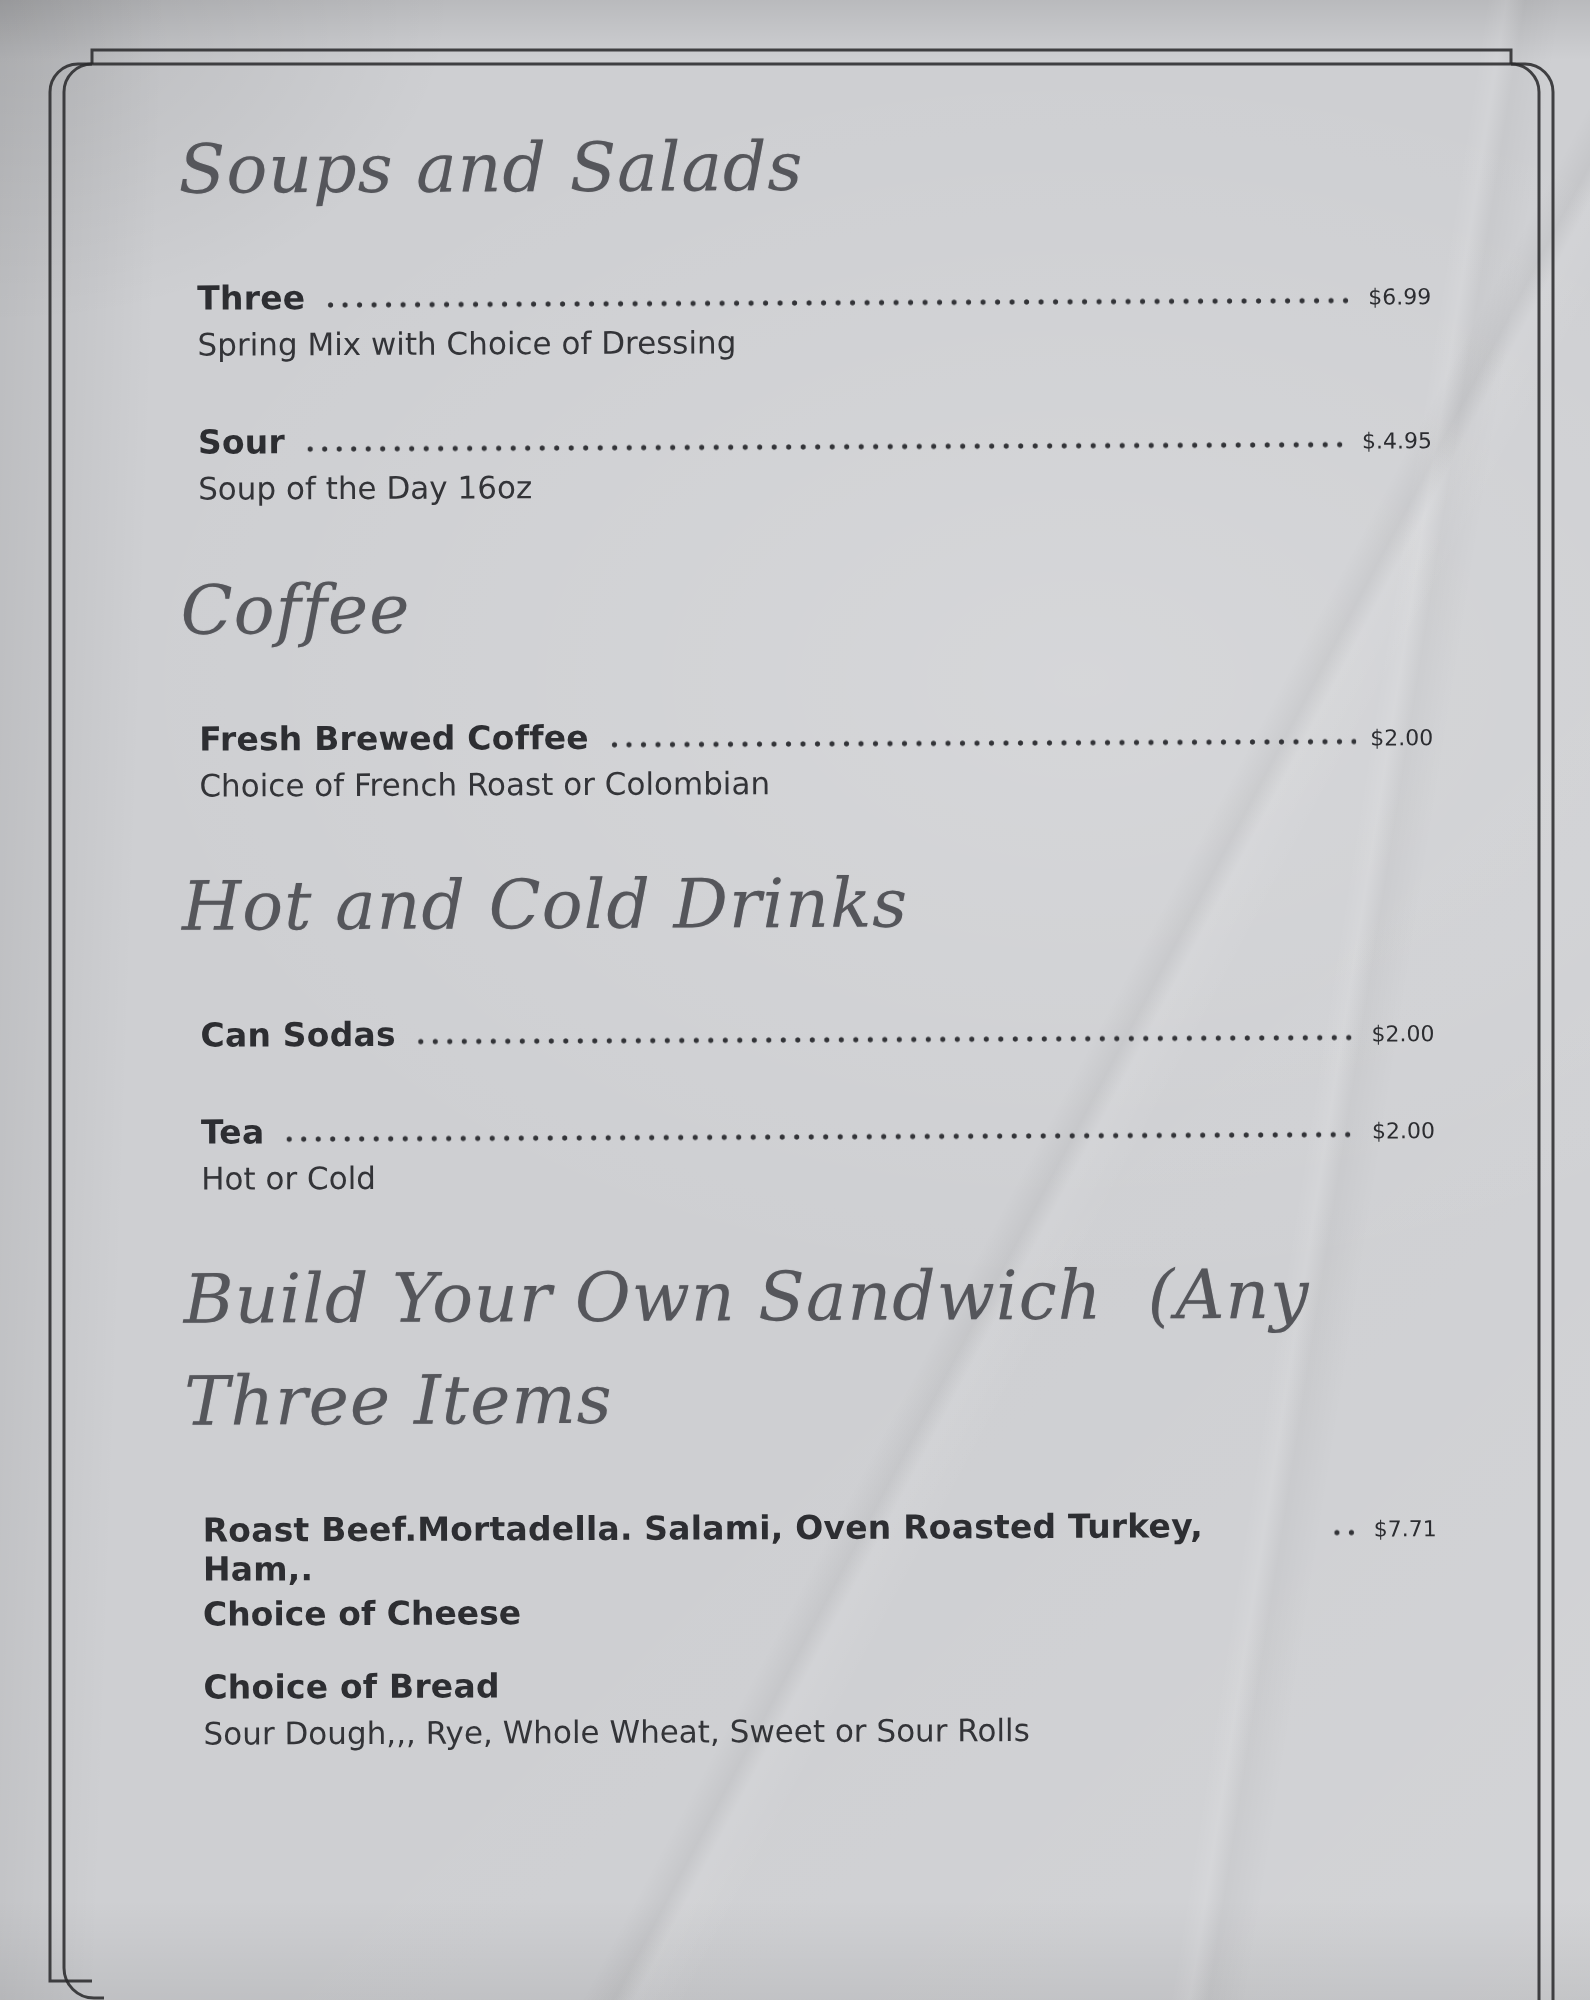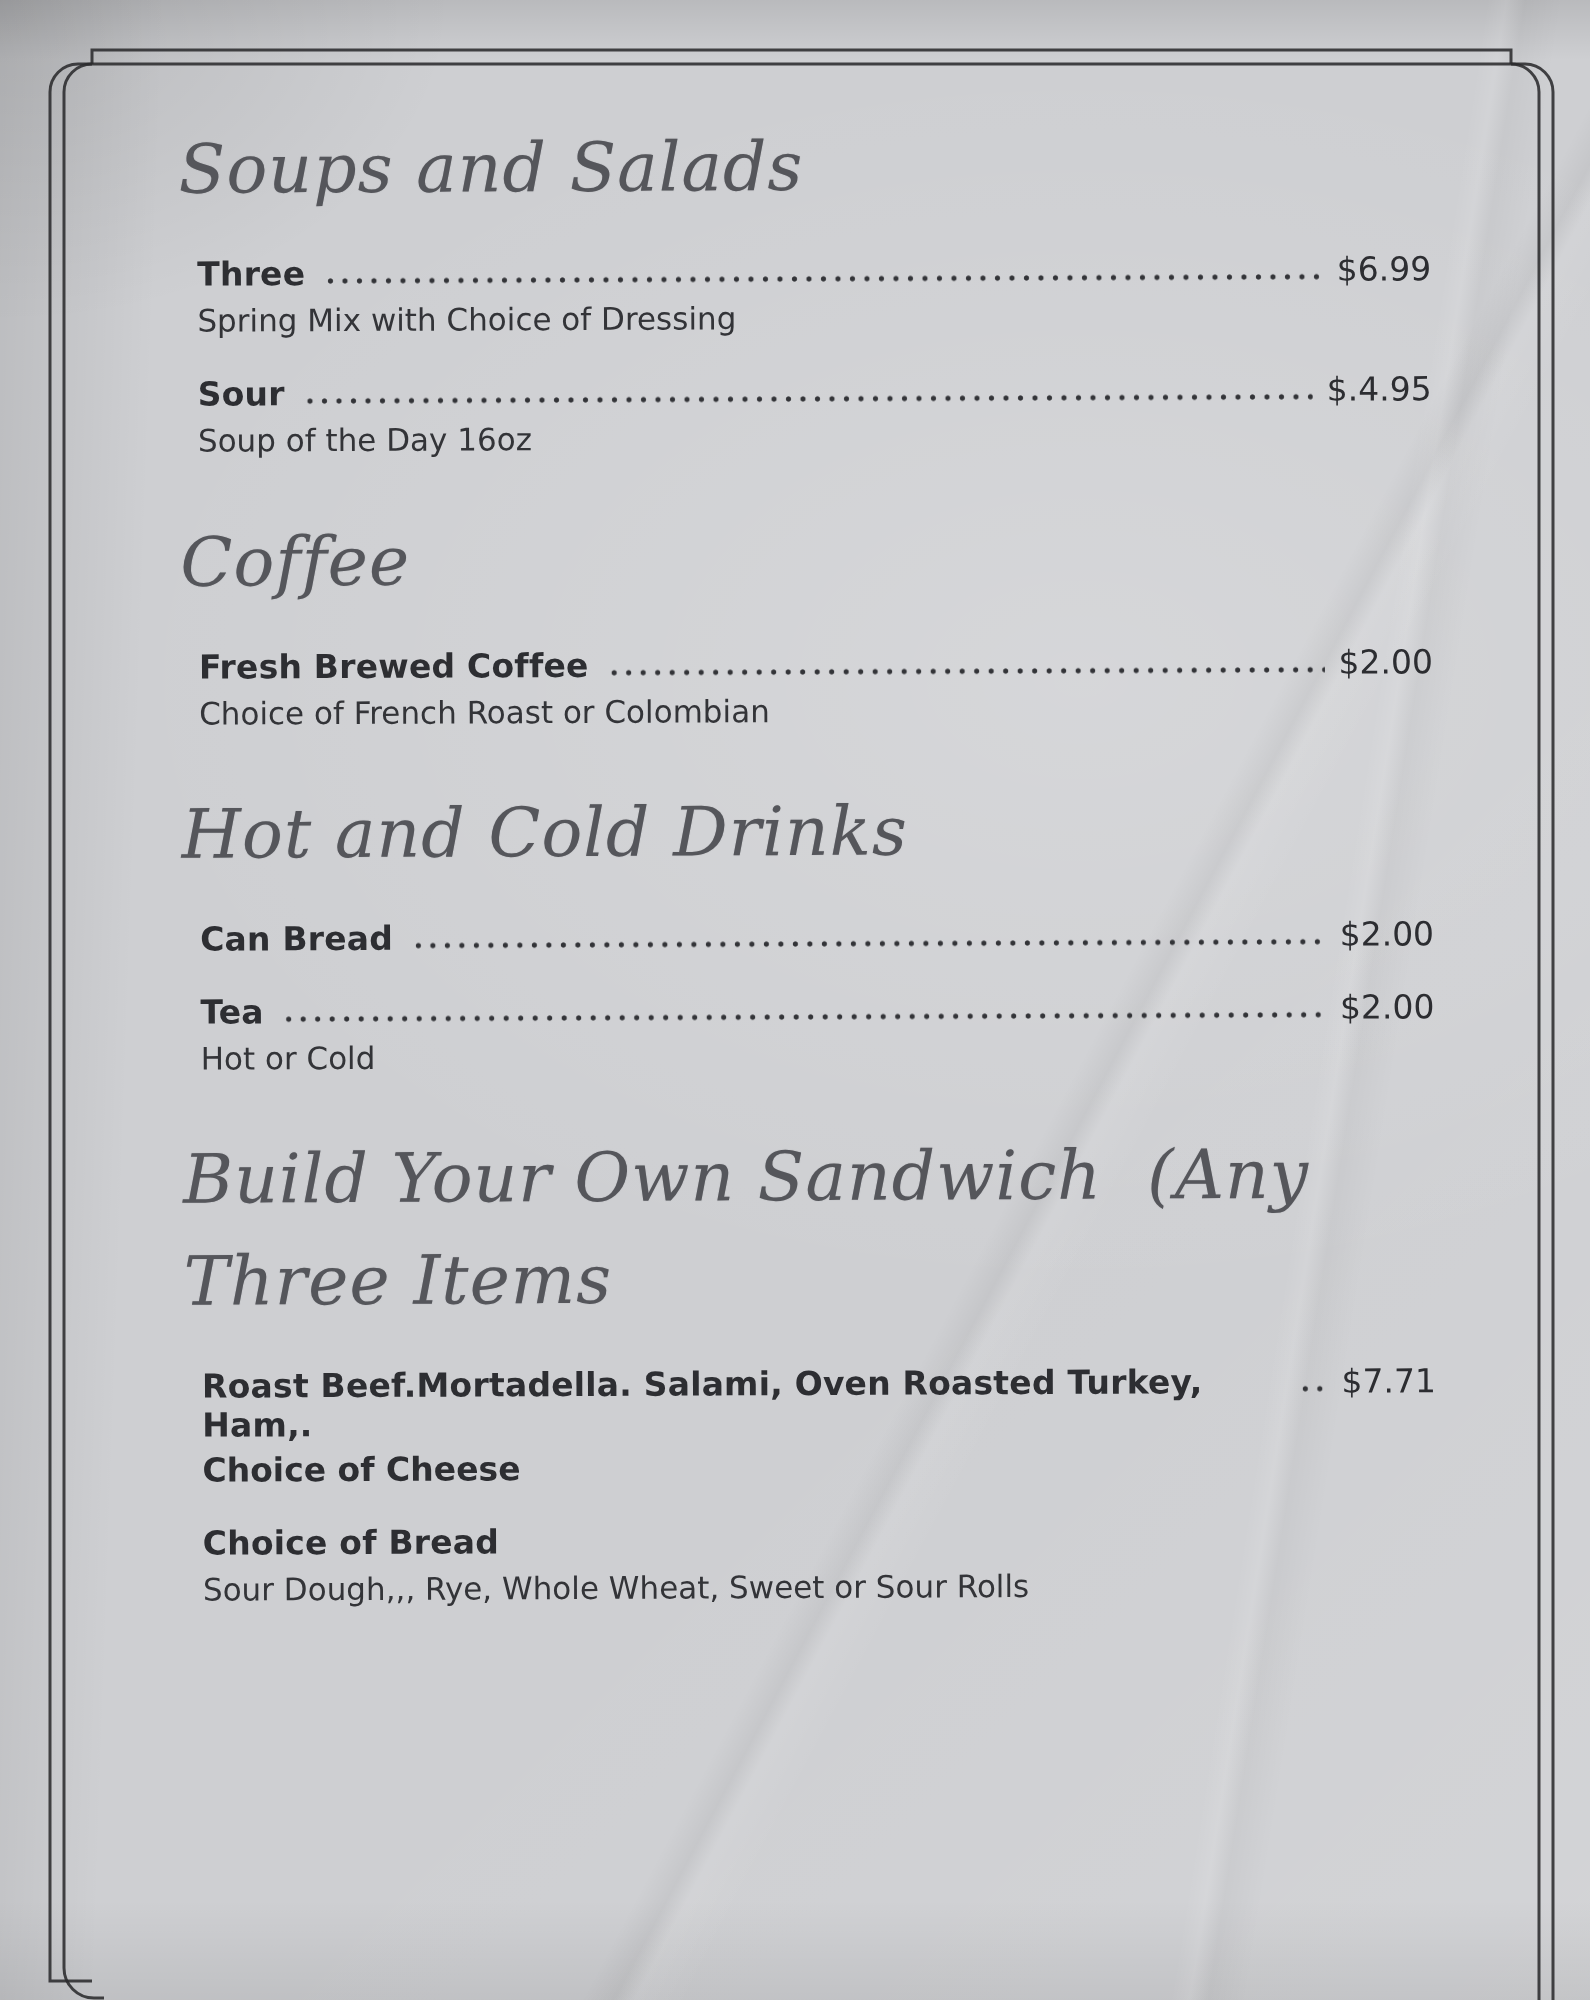--- a/index.html
+++ b/index.html
@@ -74,24 +74,25 @@
     flex: 1 1 auto;
     height: 8px;
     margin: 0 14px 3px 18px;
     background-image: radial-gradient(circle at 50% 50%, #333438 2.2px, rgba(0,0,0,0) 3px);
     background-size: 14.5px 8px;
     background-repeat: repeat-x;
     background-position: left bottom;
     min-width: 30px;
   }
   .item-price {
-    font-size: 33px;
+    font-size: 22px;
     font-weight: 400;
     color: #2c2d31;
     white-space: nowrap;
+    margin-top: 35px;
   }
   .item-desc {
     font-size: 31px;
     font-weight: 400;
     color: #333438;
     margin-top: 7px;
     line-height: 1.3;
   }
 </style>
 </head>
@@ -141,21 +142,21 @@
           <span class="item-price">$2.00</span>
         </div>
         <div class="item-desc">Choice of French Roast or Colombian</div>
       </div>
     </div>
 
     <div class="section">
       <h2 class="section-title">Hot and Cold Drinks</h2>
       <div class="menu-item">
         <div class="item-row">
-          <span class="item-name">Can Bread</span>
+          <span class="item-name">Can Sodas</span>
           <span class="dot-leader"></span>
           <span class="item-price">$2.00</span>
         </div>
       </div>
       <div class="menu-item">
         <div class="item-row">
           <span class="item-name">Tea</span>
           <span class="dot-leader"></span>
           <span class="item-price">$2.00</span>
         </div>

